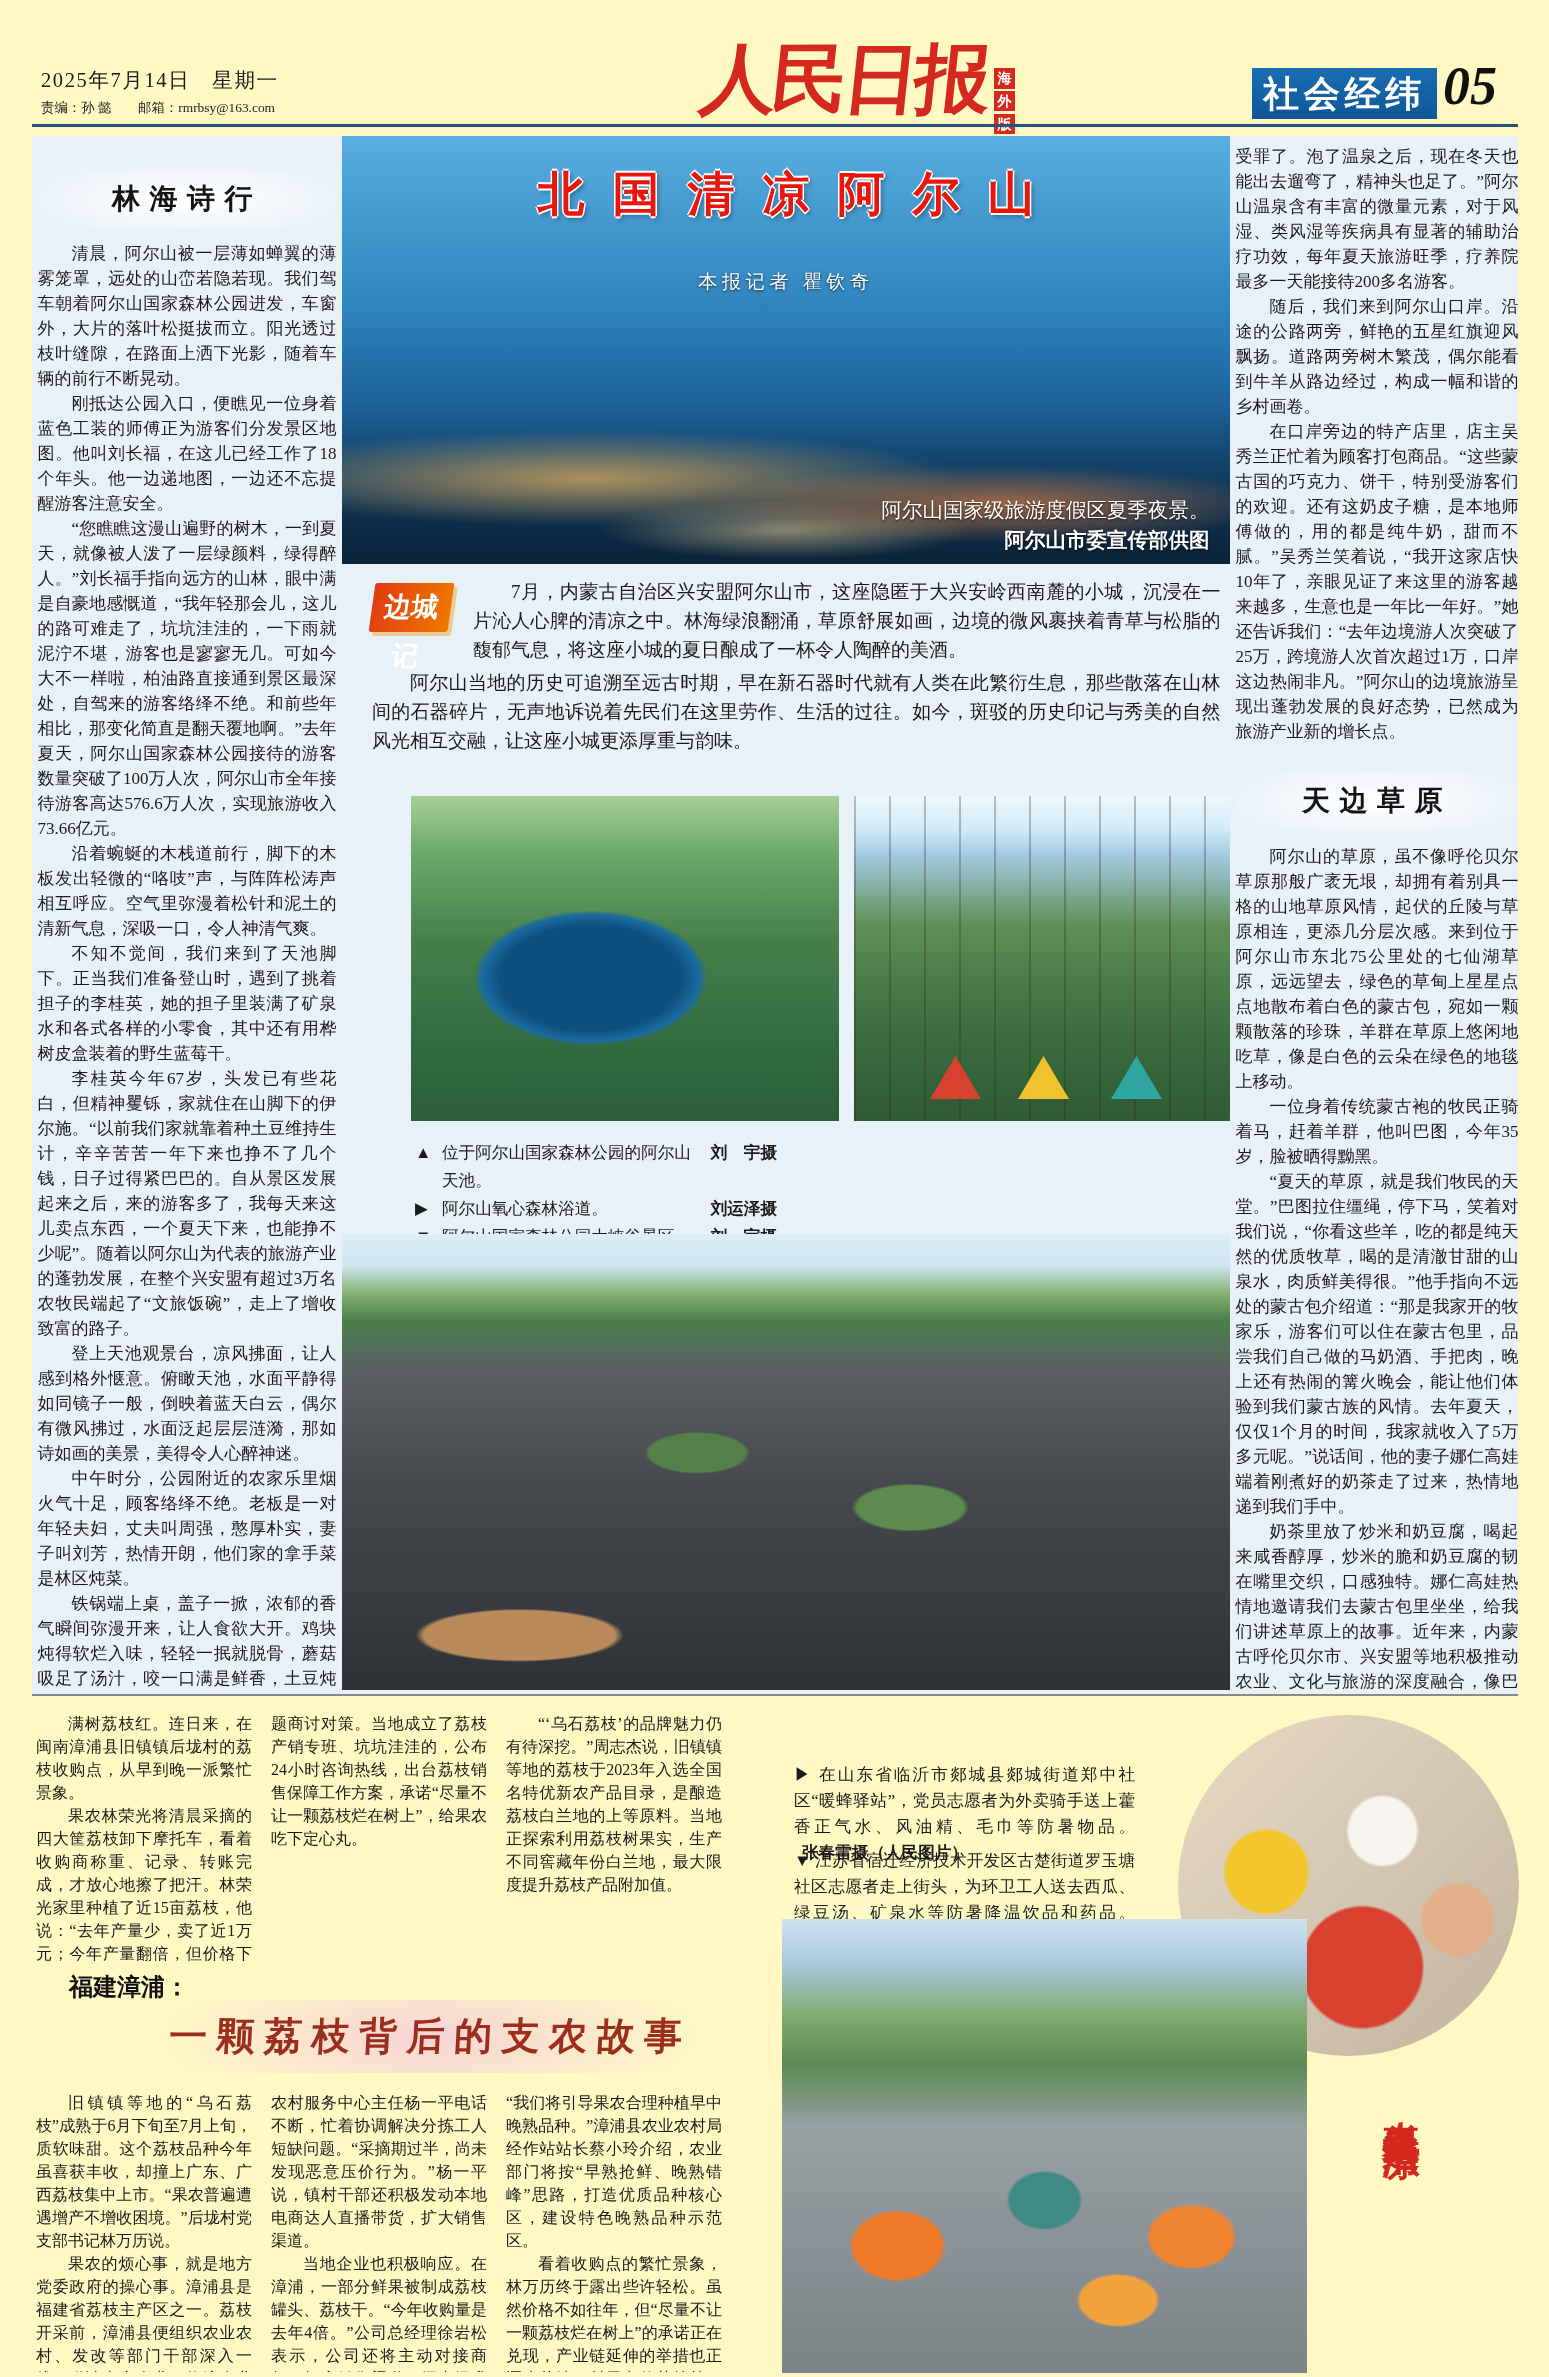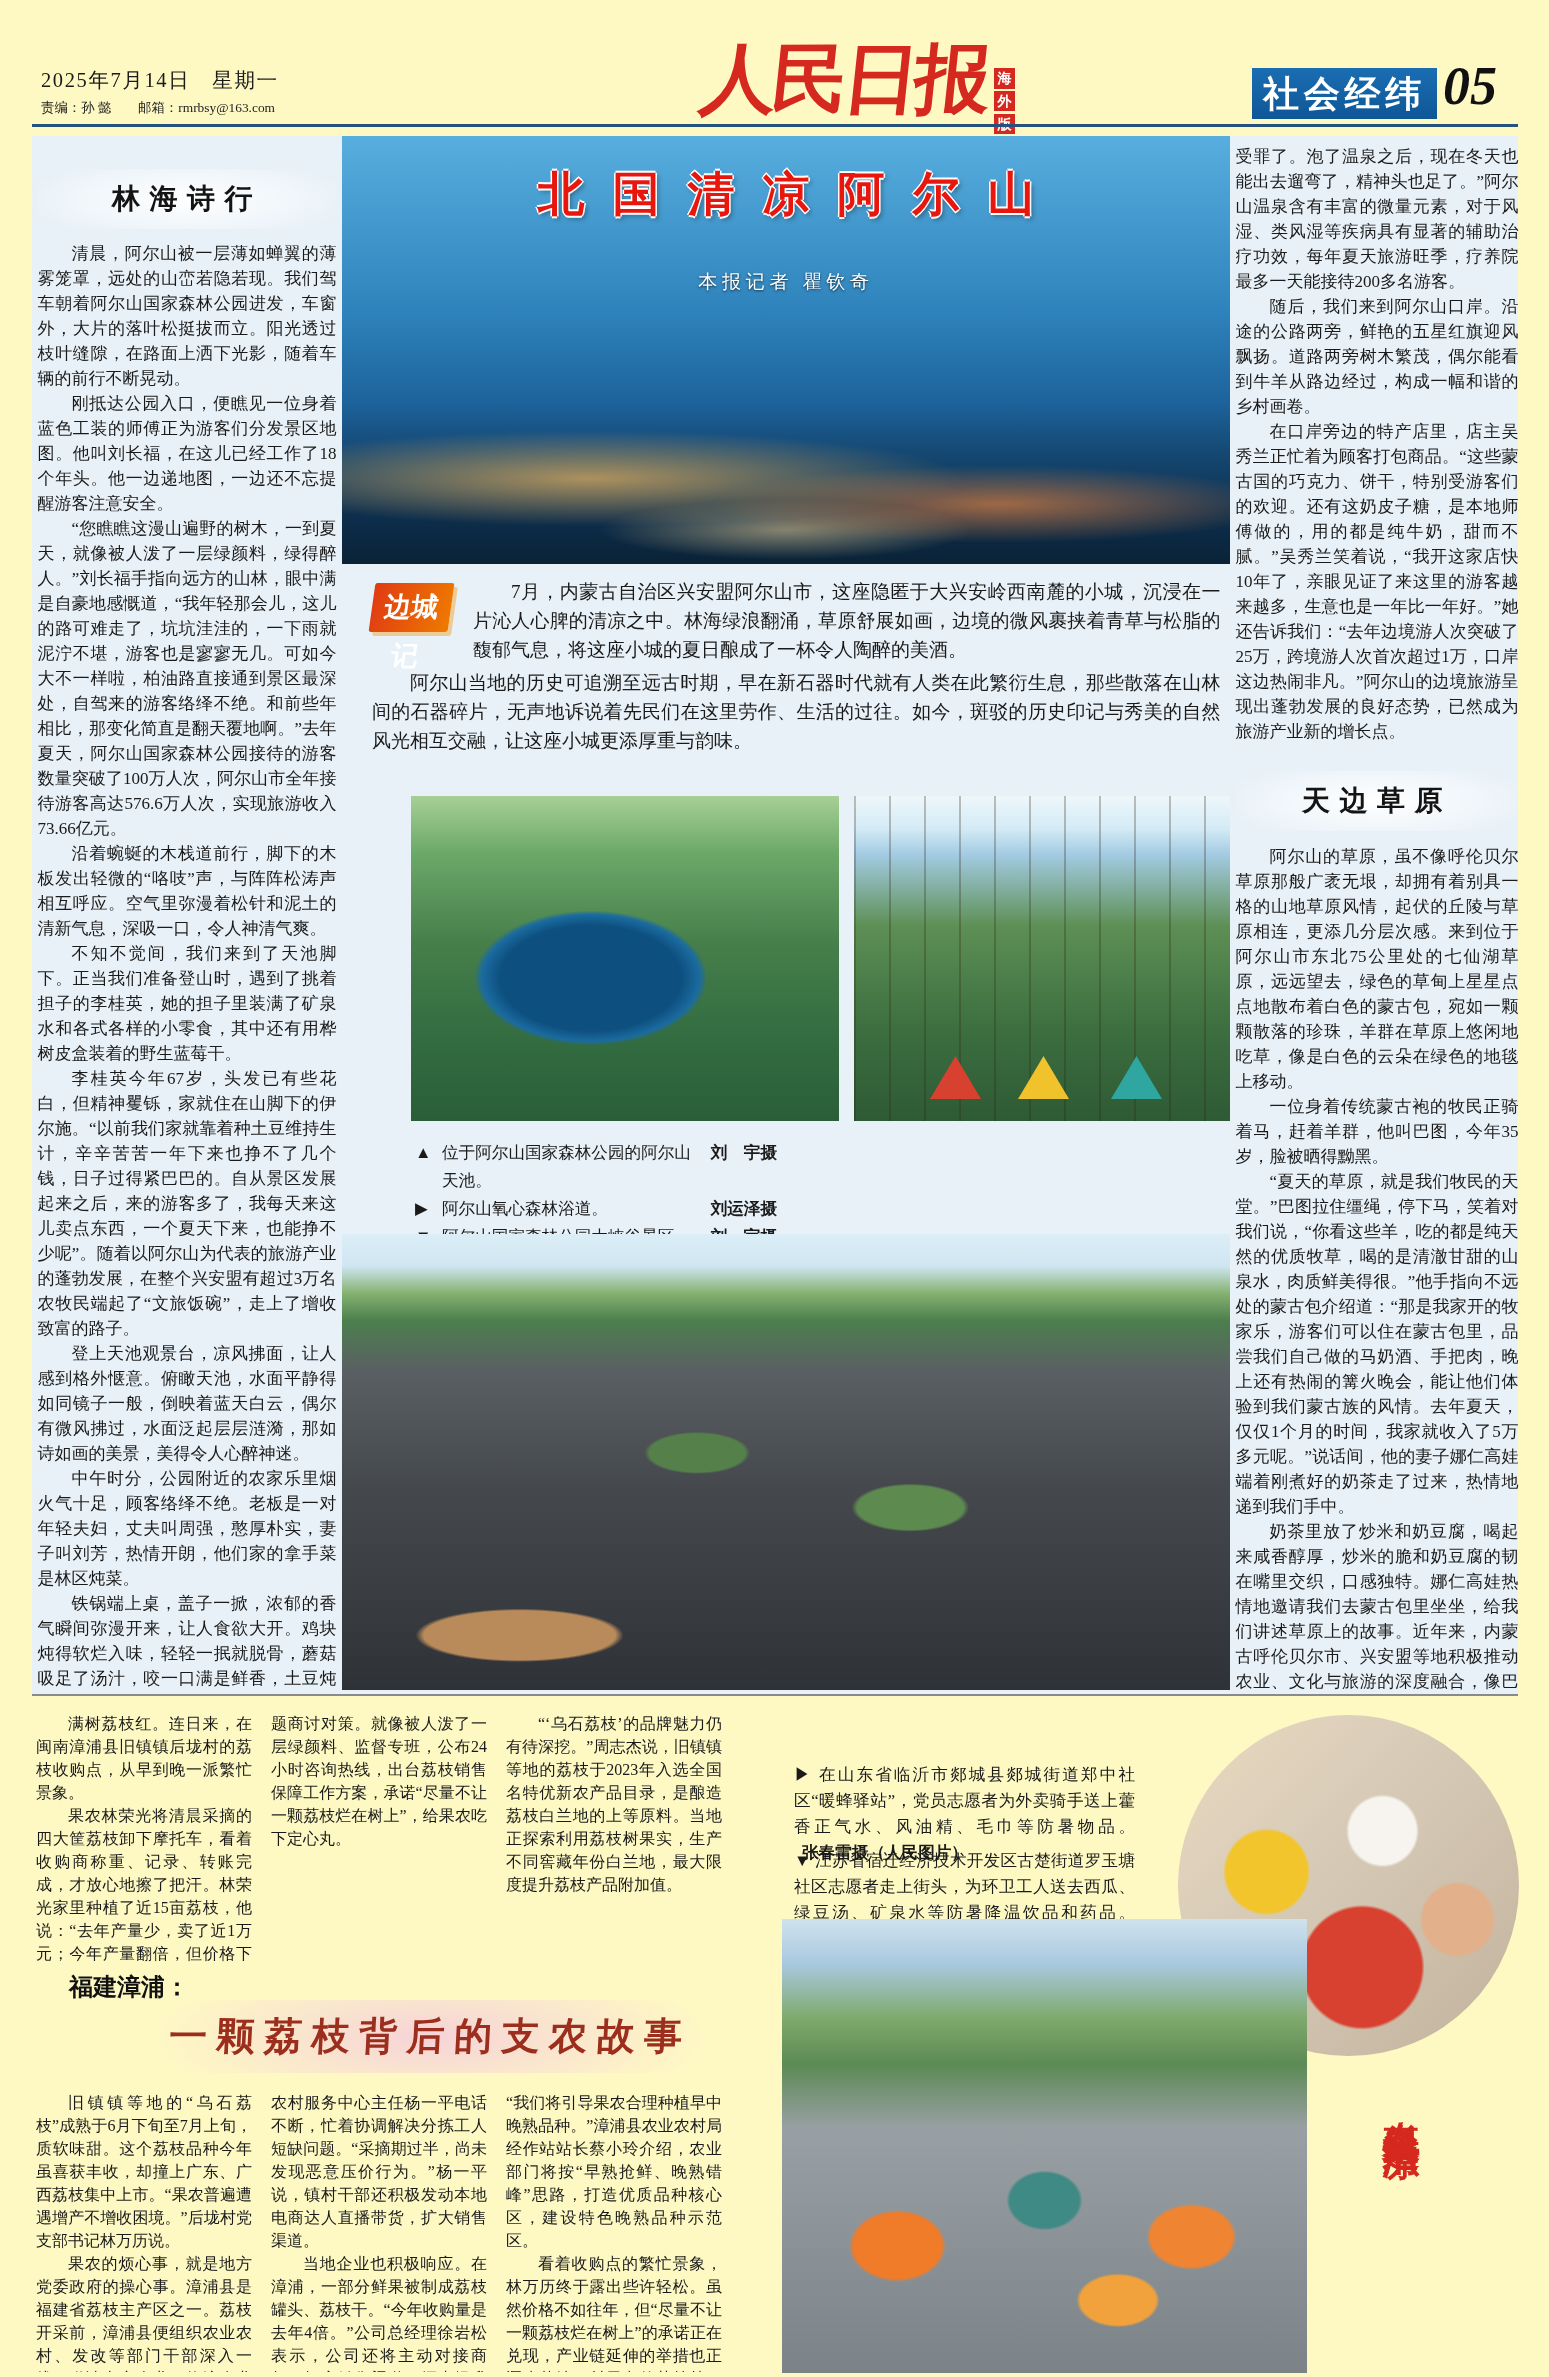--- a/index.html
+++ b/index.html
@@ -138,20 +138,24 @@
   </div>
   <div class="section-box">社会经纬</div>
   <div class="page-no">05</div>
   <div class="header-rule"></div>
 
   <div class="feature-bg"></div>
 
   <div class="hero">
     <div class="hero-headline">北国清凉阿尔山</div>
     <div class="hero-byline">本报记者 瞿钦奇</div>
+    <div class="hero-caption">
+      <div>阿尔山国家级旅游度假区夏季夜景。</div>
+      <div class="credit">阿尔山市委宣传部供图</div>
+    </div>
   </div>
 
   <div class="intro">
     <div class="badge">边城记</div>
     <p>7月，内蒙古自治区兴安盟阿尔山市，这座隐匿于大兴安岭西南麓的小城，沉浸在一片沁人心脾的清凉之中。林海绿浪翻涌，草原舒展如画，边境的微风裹挟着青草与松脂的馥郁气息，将这座小城的夏日酿成了一杯令人陶醉的美酒。</p>
     <p>阿尔山当地的历史可追溯至远古时期，早在新石器时代就有人类在此繁衍生息，那些散落在山林间的石器碎片，无声地诉说着先民们在这里劳作、生活的过往。如今，斑驳的历史印记与秀美的自然风光相互交融，让这座小城更添厚重与韵味。</p>
   </div>
 
   <div class="ph ph-lake"></div>
   <div class="ph ph-trail">
@@ -206,21 +210,21 @@
 
   </div>
 
   <div class="bottom-rule"></div>
 
   <div class="bp colT1">
     <p>满树荔枝红。连日来，在闽南漳浦县旧镇镇后垅村的荔枝收购点，从早到晚一派繁忙景象。</p>
     <p>果农林荣光将清晨采摘的四大筐荔枝卸下摩托车，看着收购商称重、记录、转账完成，才放心地擦了把汗。林荣光家里种植了近15亩荔枝，他说：“去年产量少，卖了近1万元；今年产量翻倍，但价格下滑，估计能卖1.2万元，还算没亏本。”</p>
   </div>
   <div class="bp colT2">
-    <p class="noindent">题商讨对策。就像被人泼了一层绿颜料、监督专班，公布24小时咨询热线，出台荔枝销售保障工作方案，承诺“尽量不让一颗荔枝烂在树上”，给果农吃下定心丸。</p>
+    <p class="noindent">题商讨对策。当地成立了荔枝产销专班、坑坑洼洼的，公布24小时咨询热线，出台荔枝销售保障工作方案，承诺“尽量不让一颗荔枝烂在树上”，给果农吃下定心丸。</p>
 
   </div>
   <div class="bp colT3">
     <p>“‘乌石荔枝’的品牌魅力仍有待深挖。”周志杰说，旧镇镇等地的荔枝于2023年入选全国名特优新农产品目录，是酿造荔枝白兰地的上等原料。当地正探索利用荔枝树果实，生产不同窖藏年份白兰地，最大限度提升荔枝产品附加值。</p>
   </div>
 
   <div class="lychee-head">
     <div class="kicker">福建漳浦：</div>
     <div class="lychee-title">一颗荔枝背后的支农故事</div>
   </div>

